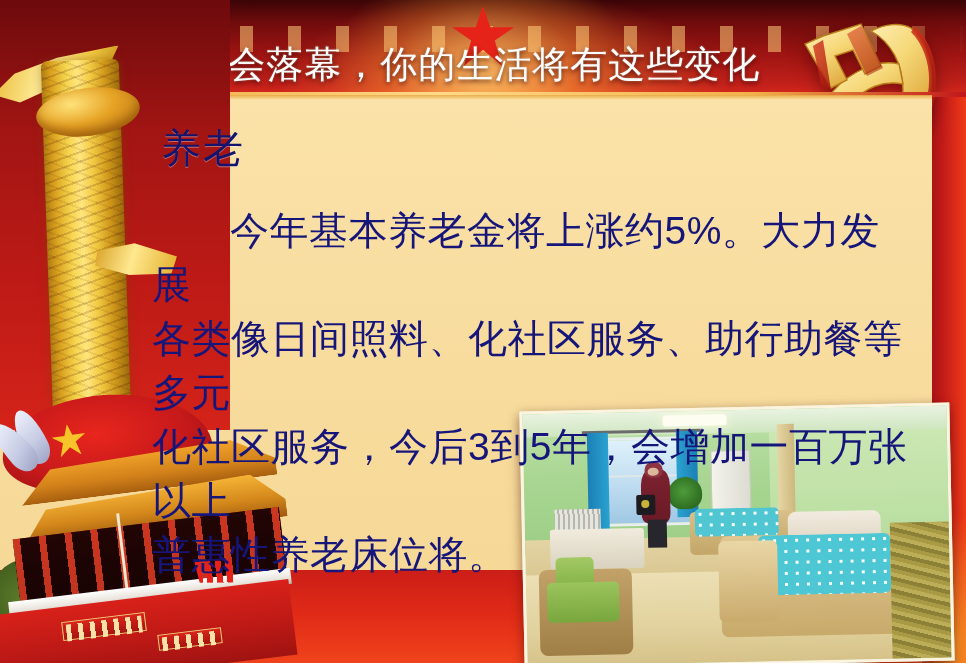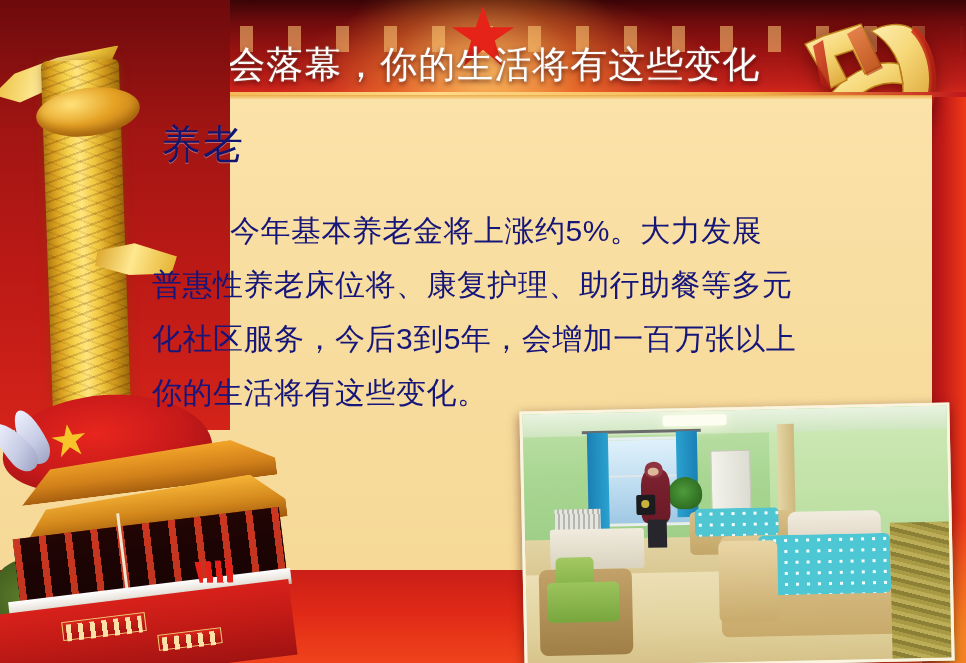--- a/index.html
+++ b/index.html
@@ -302,25 +302,24 @@
     background:repeating-linear-gradient(to right,#e6e6e0 0 3px,#b7b7b0 3px 5px);}
   .ph-wood-r{left:86%;top:46%;width:14%;height:54%;
     background:repeating-linear-gradient(15deg,#a89a45 0 4px,#8b8035 4px 8px,#bcae58 8px 12px);}
 
   
   .heading{
     position:absolute;left:161px;top:128px;
     font-size:40px;line-height:1;
     color:#14146e;letter-spacing:2px;
     text-shadow:0 1px 0 rgba(255,255,255,.35);
-    font-family:Liberation Mono, monospace;
   }
   .body-text{
     position:absolute;left:152px;top:204px;width:758px;
-    font-size:30px;line-height:54px;
+    font-size:39px;line-height:54px;
     color:#16167a;
     letter-spacing:.5px;
   }
   .body-text p{margin:0;}
   .indent{display:inline-block;width:78px;}
 </style>
 </head>
 <body>
 
 <div id="slide">
@@ -429,18 +428,18 @@
     <div class="ph ph-chair1"></div>
     <div class="ph ph-chair1-back"></div>
     <div class="ph ph-chair1-seat"></div>
     <div class="ph ph-wood-r"></div>
   </div>
 
   <div class="heading">养老</div>
 
   <div class="body-text">
     <p><span class="indent"></span><span>今年基本养老金将上涨约5%。大力发展</span></p>
-    <p>普惠性养老床位将、康复护理、助行助餐等多元</p>
+    <p>各类像日间照料、化社区服务、助行助餐等多元</p>
     <p>化社区服务，今后3到5年，会增加一百万张以上</p>
-    <p>你的生活将有这些变化。</p>
+    <p>普惠性养老床位将。</p>
   </div>
 
 </div>
 
 </body></html>

